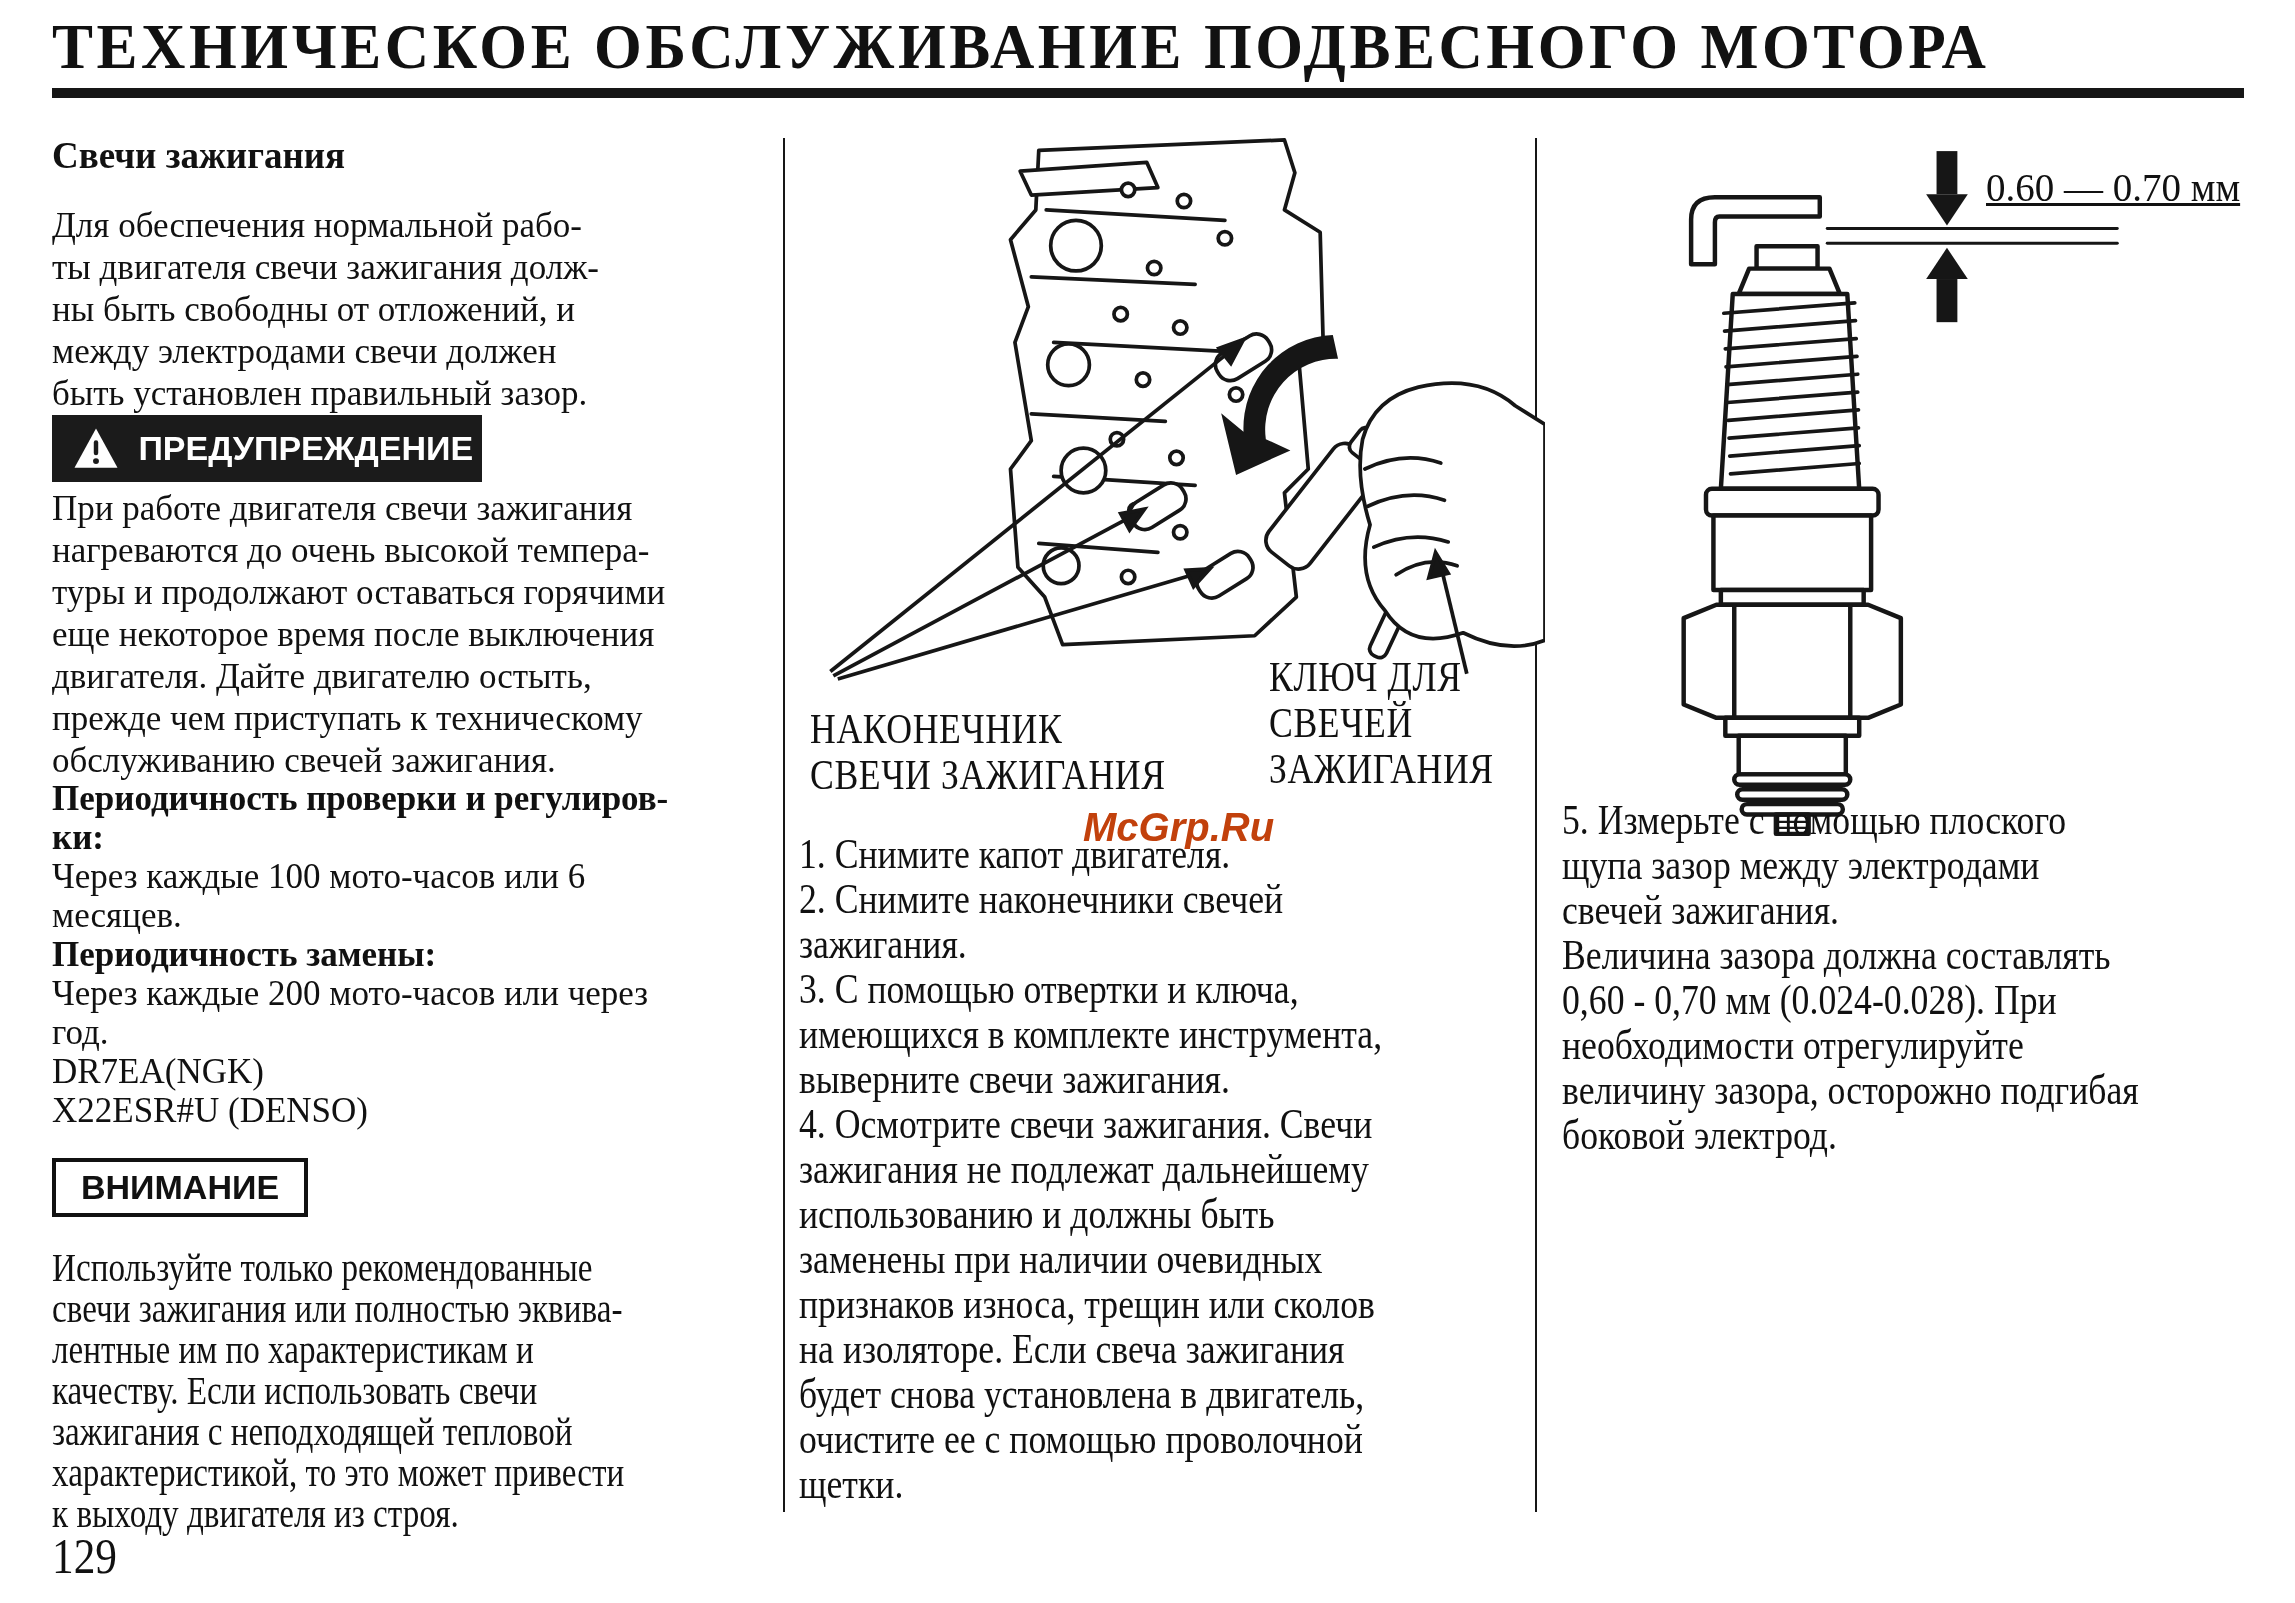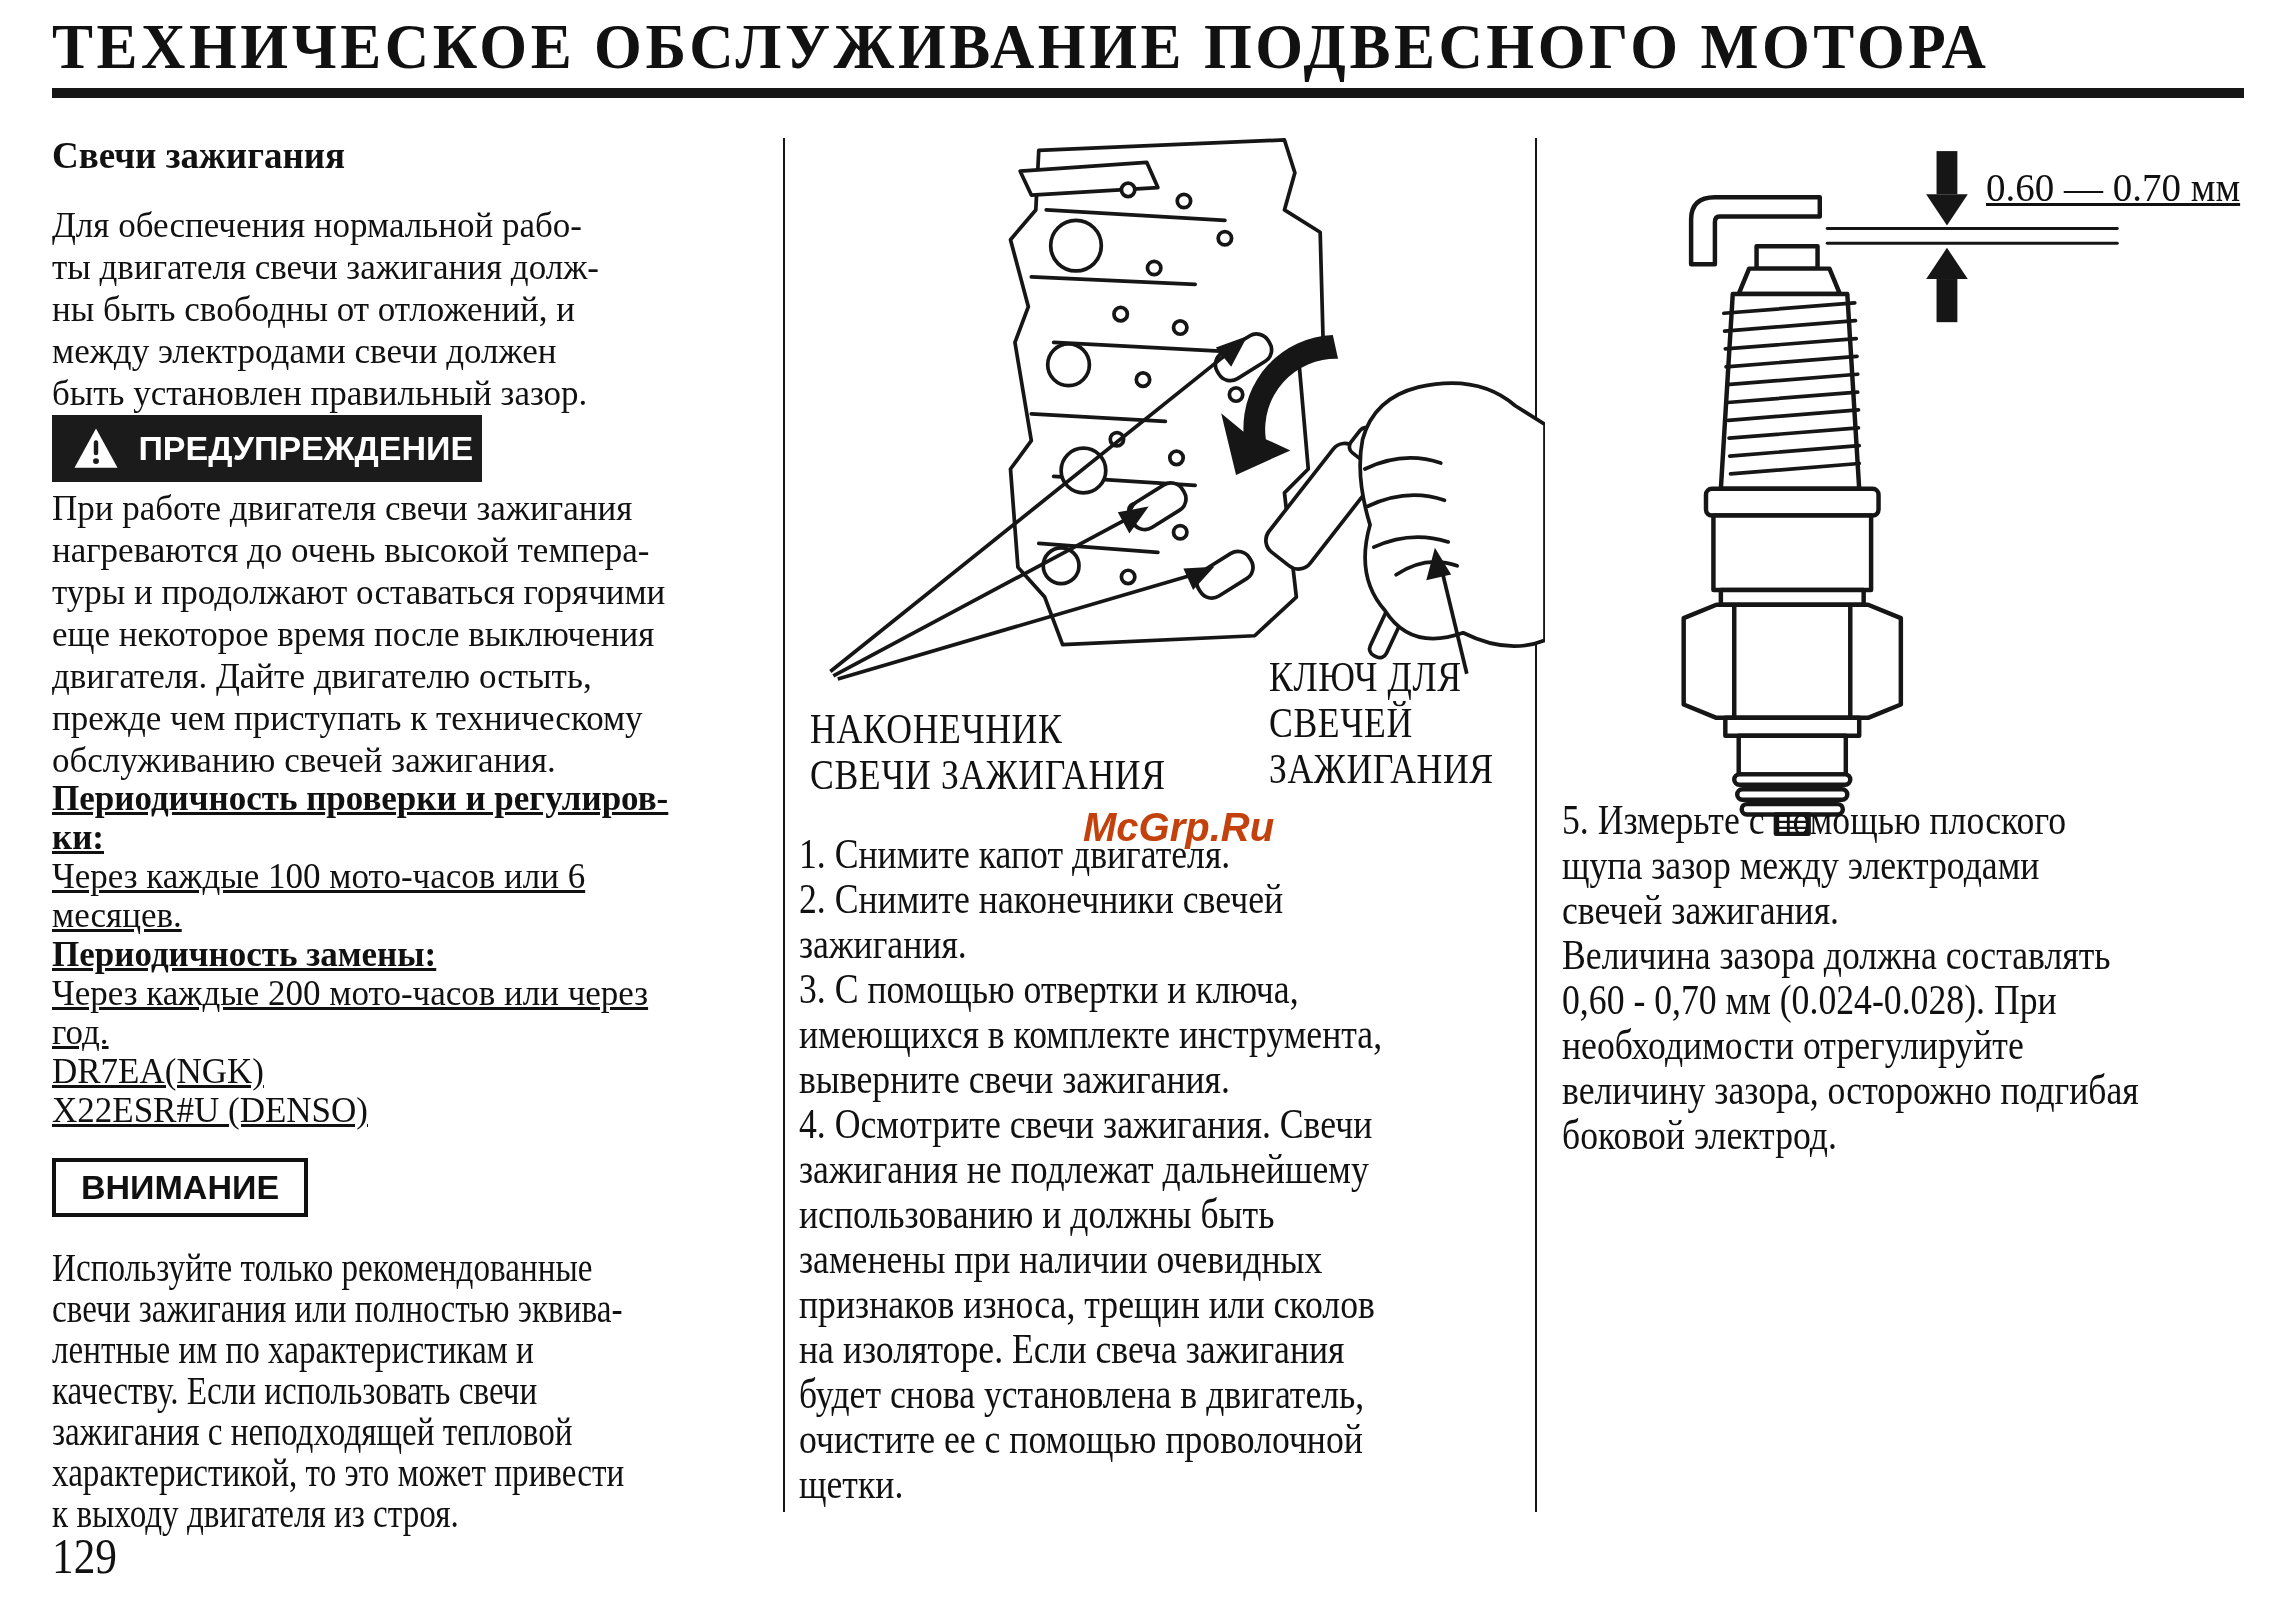--- a/index.html
+++ b/index.html
@@ -6,21 +6,21 @@
   .page{position:relative;width:2295px;height:1603px;background:#ffffff;overflow:hidden;
         font-family:"Liberation Serif",serif;color:#111;}
   .abs{position:absolute;}
   
   .doc-title{font-weight:bold;font-size:64px;letter-spacing:3.7px;white-space:nowrap;
              transform:scaleX(.96);transform-origin:0 50%;}
   .title-rule{background:#161616;}
   .vdivider{background:#161616;}
   
   .serif-par{font-size:35px;line-height:42px;}
-  .serif-par.tight{line-height:39px;text-decoration:underline;}
+  .serif-par.tight{line-height:39px;}
   .bold{font-weight:bold;}
   .lines .ln{white-space:nowrap;}
   
   .cond{transform:scaleX(.85);transform-origin:0 0;width:893px;}
   .cond-par{font-size:42px;line-height:45px;}
   .cond-label{font-size:42px;line-height:46px;letter-spacing:0.7px;}
   .caution-par{font-size:39px;line-height:41px;}
   .page-number{font-size:51px;}
   
   .warn-box{background:#1b1b1b;color:#fff;display:flex;align-items:center;gap:19.4px;

